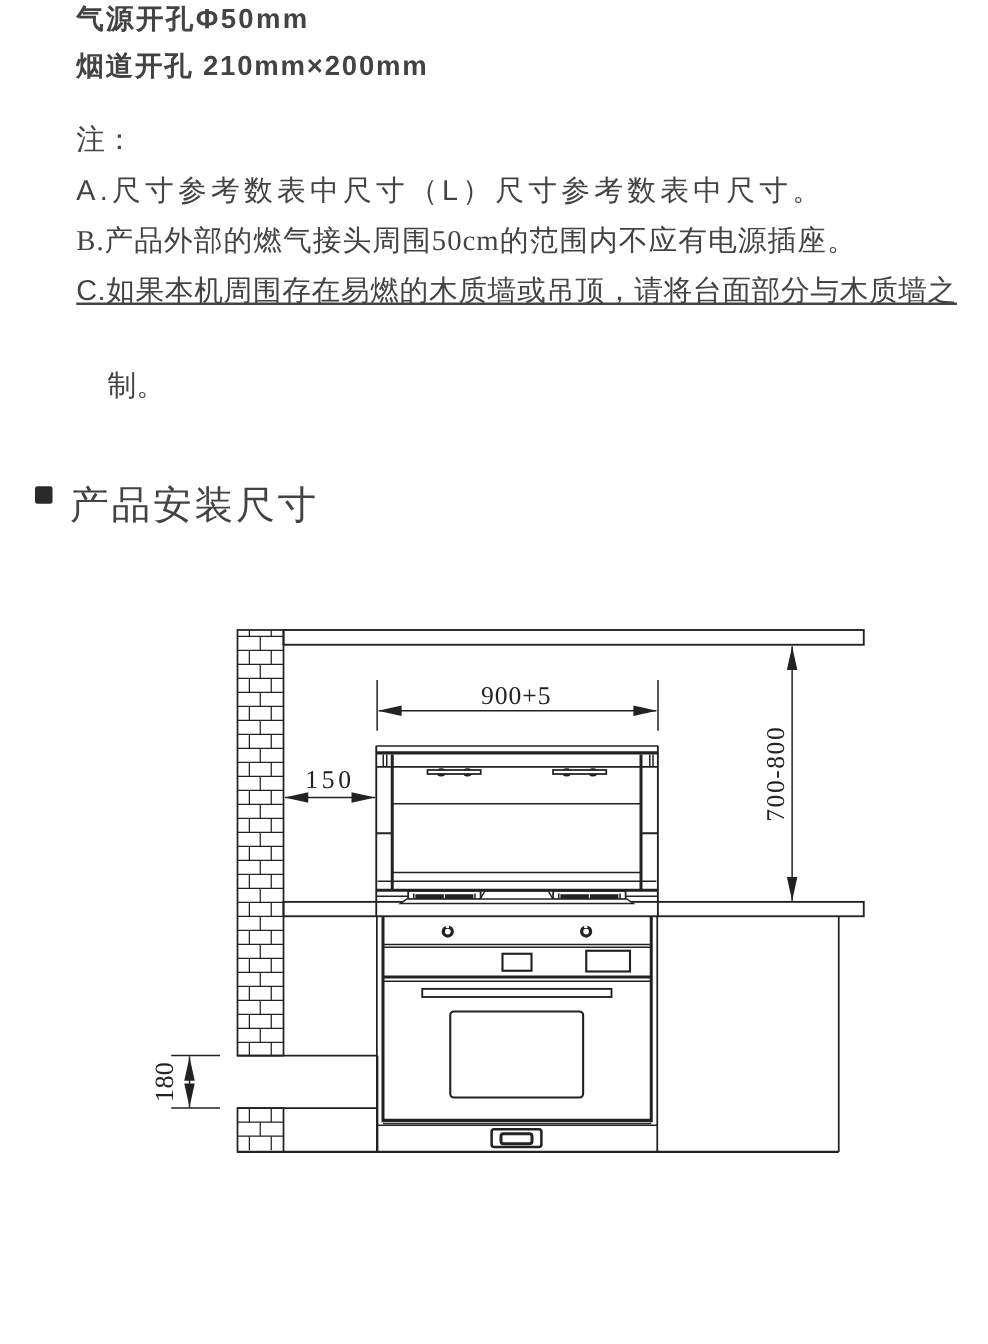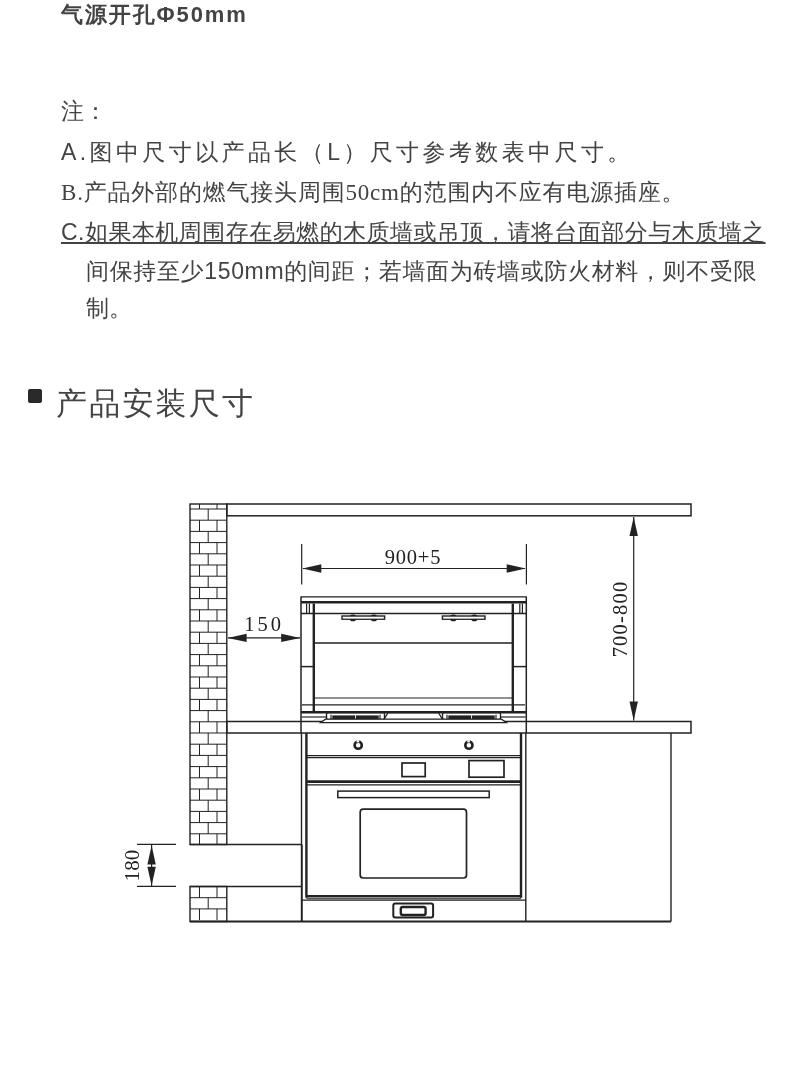--- a/index.html
+++ b/index.html
@@ -8,30 +8,30 @@
   .t{position:absolute;white-space:nowrap;}
   .b{font-weight:bold;}
   svg{position:absolute;left:0;top:0;}
 </style>
 </head>
 <body>
 <div id="page">
 
   <div class="t b" style="left:61px;top:0px;font-size:22px;letter-spacing:1.9px;">气源开孔Φ50mm</div>
 
+  <div class="t b" style="left:61px;top:38px;font-size:22px;letter-spacing:1.45px;">烟道开孔 210mm×200mm</div>
 
   <div class="t" style="left:61px;top:96px;font-size:23px;">注：</div>
 
-  <div class="t" style="left:61px;top:137px;font-size:23px;letter-spacing:3.4px;">A.图中尺寸以产品长（L）尺寸参考数表中尺寸。</div>
+  <div class="t" style="left:61px;top:137px;font-size:23px;letter-spacing:3.4px;">A.尺寸参考数表中尺寸（L）尺寸参考数表中尺寸。</div>
 
   <div class="t" style="left:61px;top:177px;font-size:23px;letter-spacing:0.8px;font-family:Liberation Serif, serif;">B.产品外部的燃气接头周围50cm的范围内不应有电源插座。</div>
 
   <div class="t" style="left:61px;top:217px;font-size:23px;letter-spacing:0.47px;text-decoration:underline;">C.如果本机周围存在易燃的木质墙或吊顶，请将台面部分与木质墙之</div>
 
-  <div class="t" style="left:86px;top:256px;font-size:23px;letter-spacing:0.65px;">间保持至少150mm的间距；若墙面为砖墙或防火材料，则不受限</div>
 
   <div class="t" style="left:86px;top:293px;font-size:23px;">制。</div>
 
   <div style="position:absolute;left:28px;top:389px;width:14px;height:14px;background:#2a2a2a;border-radius:2px;"></div>
 
   <div class="t" style="left:56px;top:383px;font-size:31px;letter-spacing:2.2px;">产品安装尺寸</div>
 
   <svg width="790" height="615" viewBox="0 460 790 615" style="top:460px;" fill="none" stroke="#222" stroke-width="1.3">
 
   <g>

